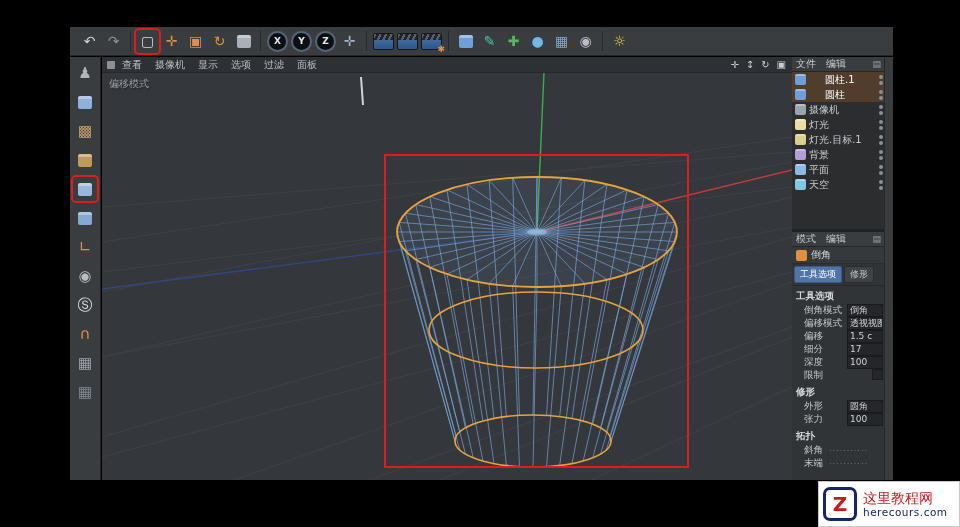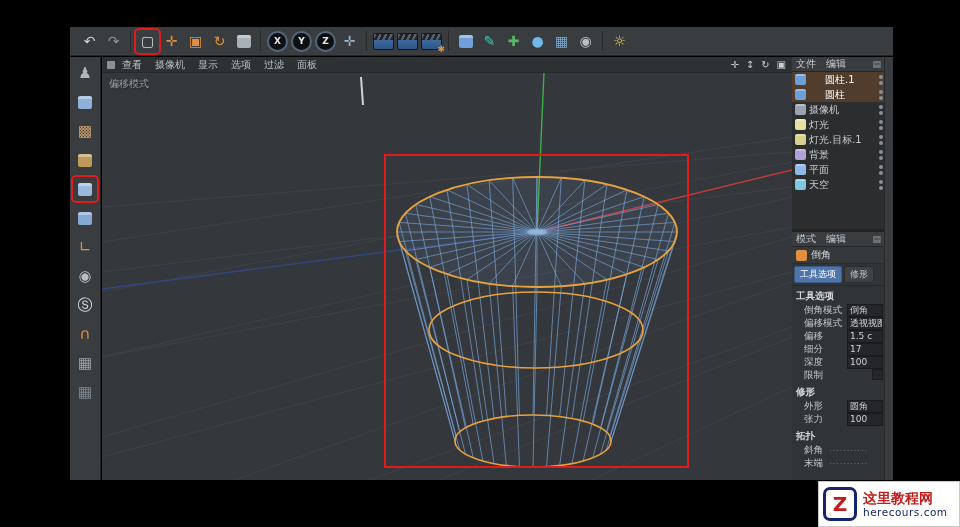--- a/index.html
+++ b/index.html
@@ -60,21 +60,21 @@
   .am-drop,.am-num{margin-left:auto;width:30px;flex:0 0 auto;height:11px;line-height:11px;background:#24262a;
     border:1px solid #191b1e;font-size:9px;color:#ced2d6;padding:0 2px;overflow:hidden;white-space:nowrap;}
   .am-check{margin-left:auto;width:9px;height:9px;background:#24262a;border:1px solid #191b1e;flex:0 0 auto;}
   .am-dotsline{margin-left:6px;color:#707880;font-size:8px;letter-spacing:1px;overflow:hidden;white-space:nowrap;}
   #right-scroll{position:absolute;top:0;right:0;bottom:0;width:8px;background:#3a3d40;border-left:1px solid #26282a;}
   
   #watermark{position:absolute;right:0;bottom:0;width:142px;height:46px;background:#fff;border:1px solid #c9c9c9;
     box-sizing:border-box;display:flex;align-items:center;gap:6px;padding:2px 4px;}
   .wm-logo{width:34px;height:34px;border:3px solid #16246d;border-radius:7px;box-sizing:border-box;background:#fff;
     color:#c21d1d;font-weight:bold;font-size:20px;display:flex;align-items:center;justify-content:center;flex:0 0 auto;}
-  .wm-title{font-size:14px;font-weight:bold;color:#c21d1d;line-height:1.2;}
+  .wm-title{font-size:14px;font-weight:normal;color:#c21d1d;line-height:1.2;}
   .wm-url{font-size:10.5px;color:#16246d;letter-spacing:.5px;}
 </style>
 </head>
 <body>
 
 <div id="toolbar">
     <span class="tb-item">
       <span class="glyph" style="color: rgb(207, 212, 216);">↶</span>
     </span>
     <span class="tb-item">

